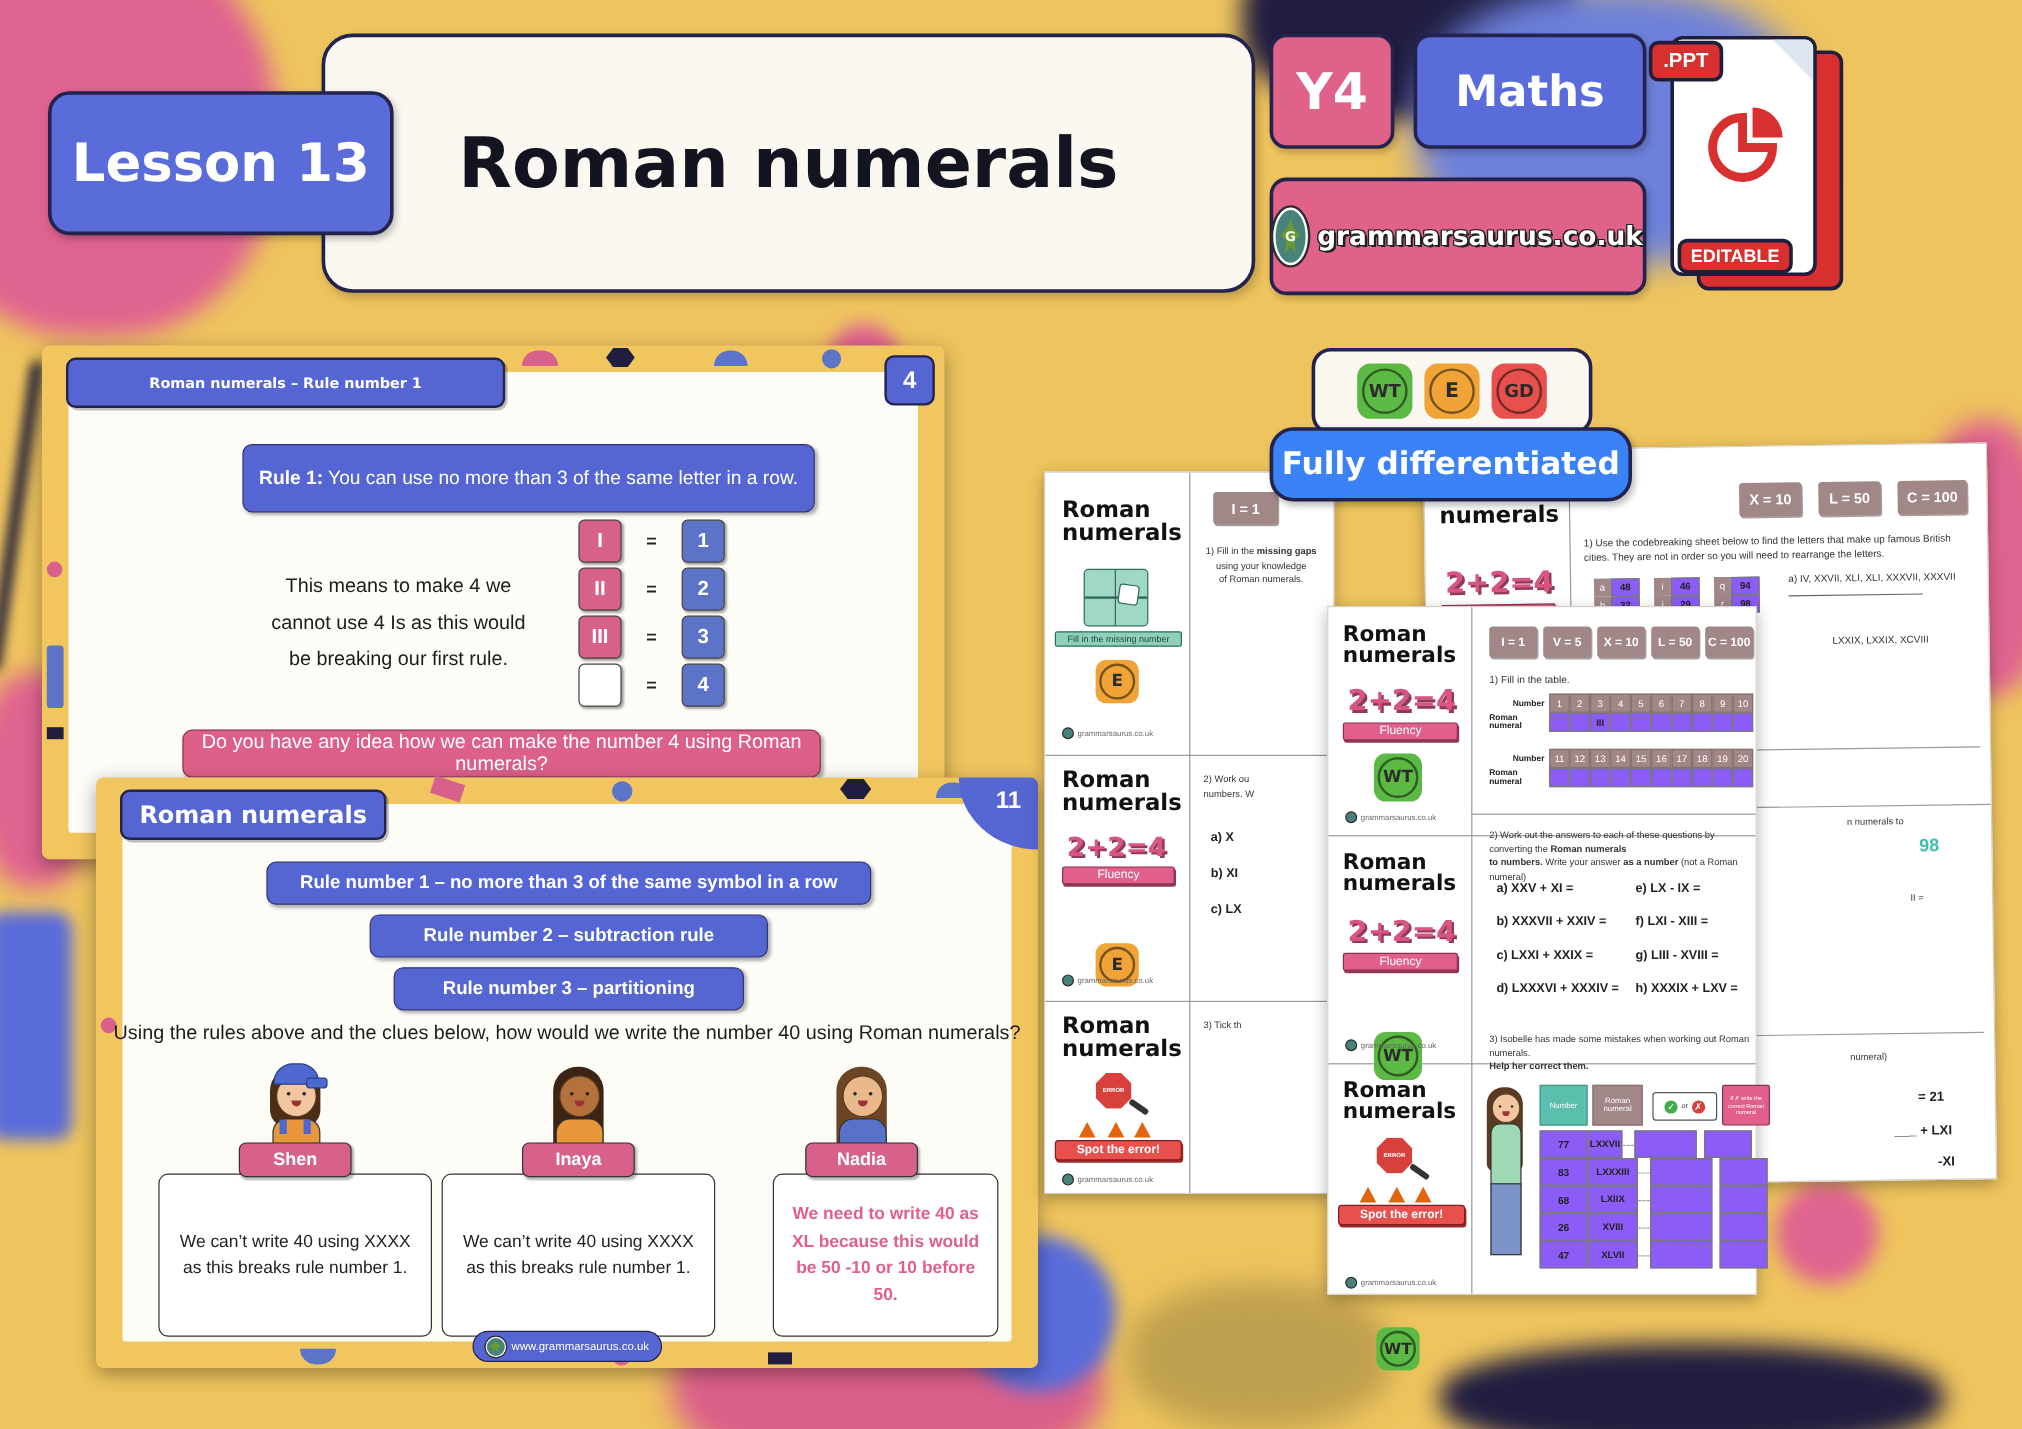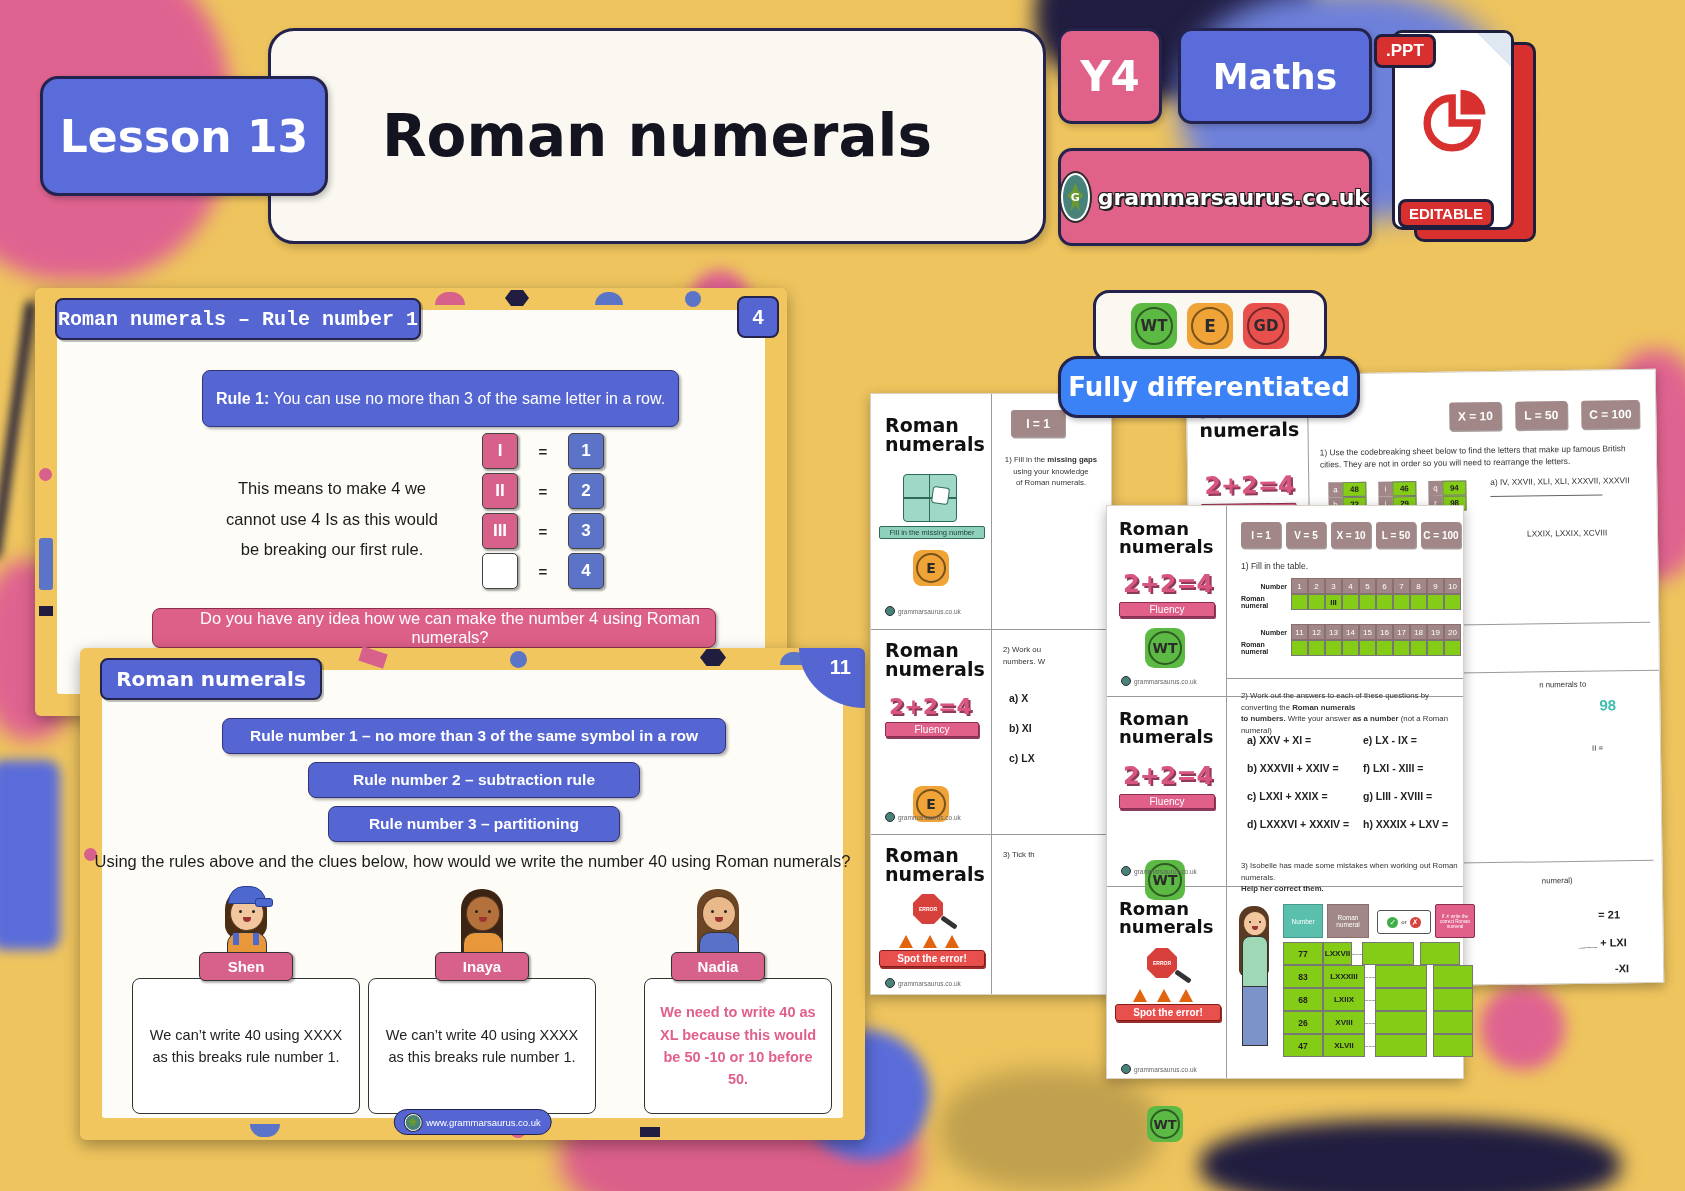--- a/index.html
+++ b/index.html
@@ -80,21 +80,21 @@
   .puzzle-hole{position:absolute;right:7px;top:12px;width:15px;height:15px;background:#fff;border:1px solid #2f6b5a;border-radius:3px;transform:rotate(8deg);}
   .t-banner{position:absolute;background:#8fd0bd;border:1px solid #2f6b5a;color:#1d3f35;text-align:center;border-radius:2px;font-size:7.5px;padding:1px 0;}
   .err-icon{position:absolute;width:64px;height:54px;}
   .err-sign{position:absolute;left:14px;top:0;width:30px;height:30px;background:#d8403c;clip-path:polygon(30% 0,70% 0,100% 30%,100% 70%,70% 100%,30% 100%,0 70%,0 30%);display:flex;align-items:center;justify-content:center;color:#fff;font-size:5px;font-weight:bold;}
   .err-handle{position:absolute;left:41px;top:26px;width:18px;height:5px;background:#333;transform:rotate(35deg);border-radius:2px;}
   .cone{position:absolute;bottom:0;width:0;height:0;border-left:7px solid transparent;border-right:7px solid transparent;border-bottom:13px solid #e2640f;}
   .err-banner{position:absolute;background:#e8504e;border:1px solid #7e1d1c;color:#fff;font-weight:bold;text-align:center;border-radius:3px;box-shadow:1px 2px 0 #9c2b2a;font-size:10px;padding:2px 0;}
   .cell{display:flex;align-items:center;justify-content:center;box-sizing:border-box;}
   .mauve{background:#a18787;color:#fff;}
   .teal-h{background:#5bbfae;color:#fff;}
-  .wcell{background:#84cc16;border:1px solid #777;color:#222;font-weight:bold;}
+  .wcell{background:#8b5cf6;border:1px solid #777;color:#222;font-weight:bold;}
   .chk{width:11px;height:11px;border-radius:50%;background:#3fae49;color:#fff;font-size:8px;display:flex;align-items:center;justify-content:center;}
   .crx{width:11px;height:11px;border-radius:50%;background:#d8403c;color:#fff;font-size:8px;display:flex;align-items:center;justify-content:center;}
   .deco{position:absolute;}
 </style>
 </head>
 <body>
 
 <div class="canvas">
 
   <div class="blob" style="left:-70px;top:-50px;width:300px;height:330px;background:#df6390;"></div>
@@ -140,21 +140,21 @@
 
   <div class="slide" style="left:35px;top:288px;width:752px;height:428px;z-index:2;">
     <div class="deco" style="left:400px;top:4px;width:30px;height:13px;background:#d8618b;border-radius:30px 30px 0 0;"></div>
     <div class="deco" style="left:470px;top:2px;width:24px;height:16px;background:#201d40;clip-path:polygon(25% 0,75% 0,100% 50%,75% 100%,25% 100%,0 50%);"></div>
     <div class="deco" style="left:560px;top:4px;width:28px;height:13px;background:#5b74c8;border-radius:30px 30px 0 0;"></div>
     <div class="deco" style="left:650px;top:3px;width:16px;height:16px;background:#5b74c8;border-radius:50%;"></div>
     <div class="deco" style="left:4px;top:180px;width:13px;height:13px;background:#d8618b;border-radius:50%;"></div>
     <div class="deco" style="left:4px;top:250px;width:14px;height:52px;background:#5b74c8;border-radius:3px;"></div>
     <div class="deco" style="left:4px;top:318px;width:14px;height:10px;background:#201d40;"></div>
     <div class="slide-inner"></div>
-    <div class="slide-head" style="left:20px;top:10px;width:362px;height:38px;font-size:20px;font-family:Liberation Mono, monospace;">Roman numerals – Rule number 1</div>
+    <div class="slide-head" style="left:20px;top:10px;width:362px;height:38px;font-size:12px;">Roman numerals – Rule number 1</div>
     <div class="badge-sq">4</div>
 
     <div class="blue-box" style="left:167px;top:82px;width:455px;height:55px;font-size:16px;padding:0 10px;">
       <span><b>Rule 1:</b><span> You can use no more than 3 of the same letter in a row.</span></span>
     </div>
 
     <div class="body-text" style="left:172px;top:185px;width:250px;">
       <div>This means to make 4 we</div>
       <div>cannot use 4 Is as this would</div>
       <div>be breaking our first rule.</div>
@@ -176,21 +176,21 @@
         <div class="eq">=</div>
         <div class="rbox blue">3</div>
       </div>
       <div class="map-row">
         <div class="rbox empty"></div>
         <div class="eq">=</div>
         <div class="rbox blue">4</div>
       </div>
     </div>
 
-    <div class="pink-bar" style="left:117px;top:320px;width:530px;height:38px;font-size:16.5px;padding-left:32px;">Do you have any idea how we can make the number 4 using Roman numerals?</div>
+    <div class="pink-bar" style="left:117px;top:320px;width:530px;height:38px;font-size:16.5px;">Do you have any idea how we can make the number 4 using Roman numerals?</div>
   </div>
 
   <div class="slide" style="left:80px;top:648px;width:785px;height:492px;z-index:3;">
     <div class="deco" style="left:280px;top:2px;width:26px;height:15px;background:#d8618b;transform:rotate(18deg);"></div>
     <div class="deco" style="left:430px;top:3px;width:17px;height:17px;background:#5b74c8;border-radius:50%;"></div>
     <div class="deco" style="left:620px;top:1px;width:26px;height:17px;background:#201d40;clip-path:polygon(25% 0,75% 0,100% 50%,75% 100%,25% 100%,0 50%);"></div>
     <div class="deco" style="left:700px;top:4px;width:28px;height:13px;background:#5b74c8;border-radius:30px 30px 0 0;"></div>
     <div class="deco" style="left:170px;bottom:3px;width:30px;height:13px;background:#5b74c8;border-radius:0 0 30px 30px;"></div>
     <div class="deco" style="left:430px;bottom:2px;width:16px;height:16px;background:#d8618b;border-radius:50%;"></div>
     <div class="deco" style="left:560px;bottom:3px;width:20px;height:10px;background:#201d40;"></div>

